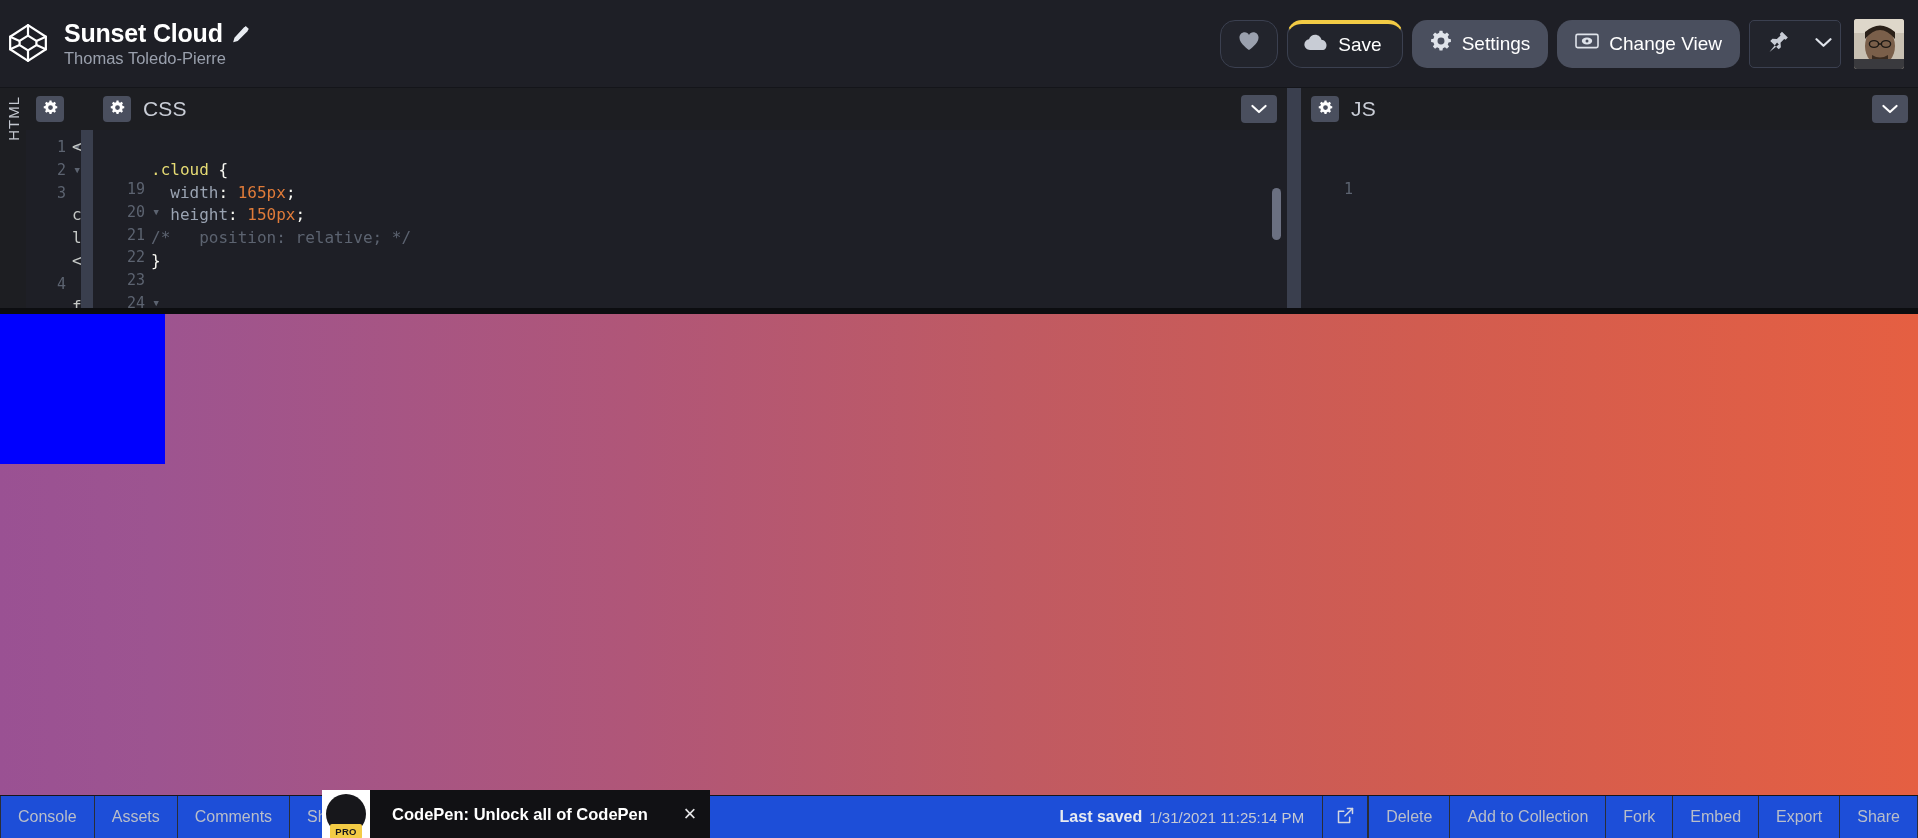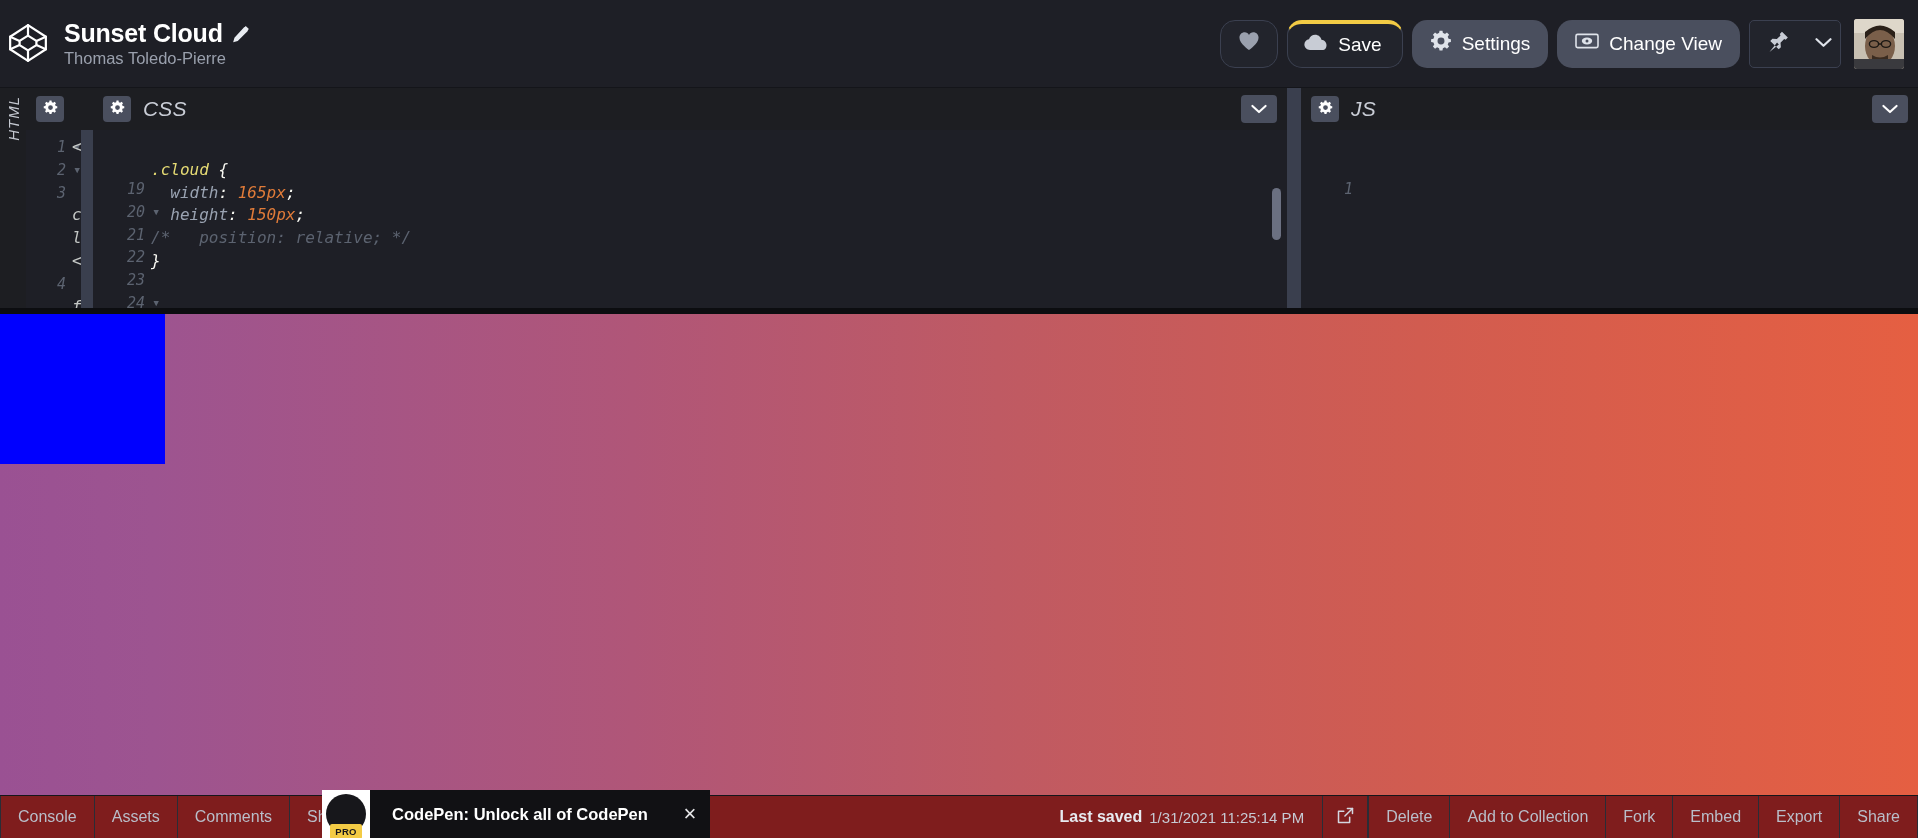--- a/index.html
+++ b/index.html
@@ -148,21 +148,20 @@
     background: #1d1e22;
     overflow: hidden;
   }
 
   .pane {
     display: flex;
     flex-direction: column;
     background: #0f766e;
     overflow: hidden;
     position: relative;
-    font-style: italic;
   }
 
   .pane-html { width: 93px; flex: 0 0 93px; flex-direction: row; }
   .pane-css  { flex: 1 1 auto; min-width: 0; }
   .pane-js   { width: 617px; flex: 0 0 617px; }
 
   .vert-label {
     width: 26px;
     flex: 0 0 26px;
     background: #1d1e22;
@@ -319,21 +318,21 @@
     top: 0;
     width: 165px;
     height: 150px;
     background: #0000ff;
   }
 
   
   .bottombar {
     height: 43px;
     min-height: 43px;
-    background: #7f1d1d;
+    background: #1d4ed8;
     display: flex;
     align-items: stretch;
     position: relative;
     border-top: 1px solid #15161b;
   }
 
   .bb-group { display: flex; align-items: stretch; }
 
   .bb-item {
     display: flex;

